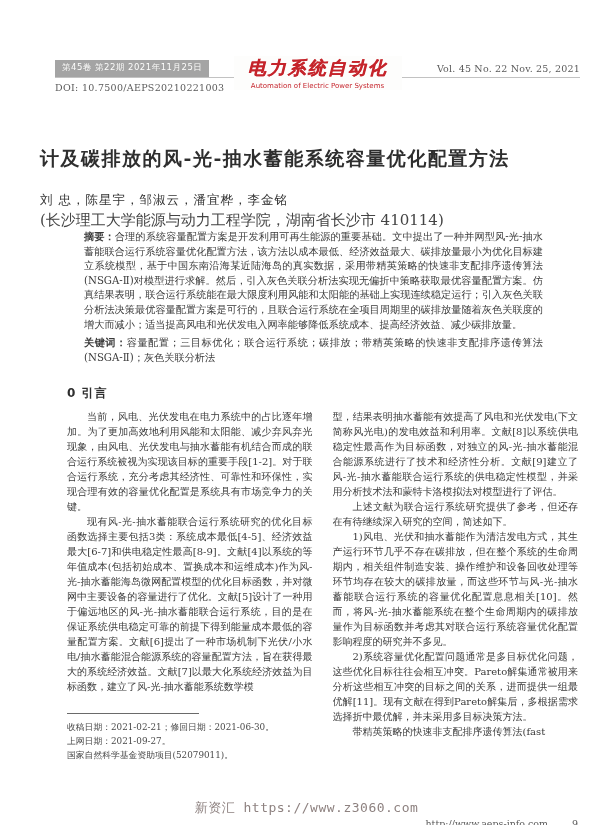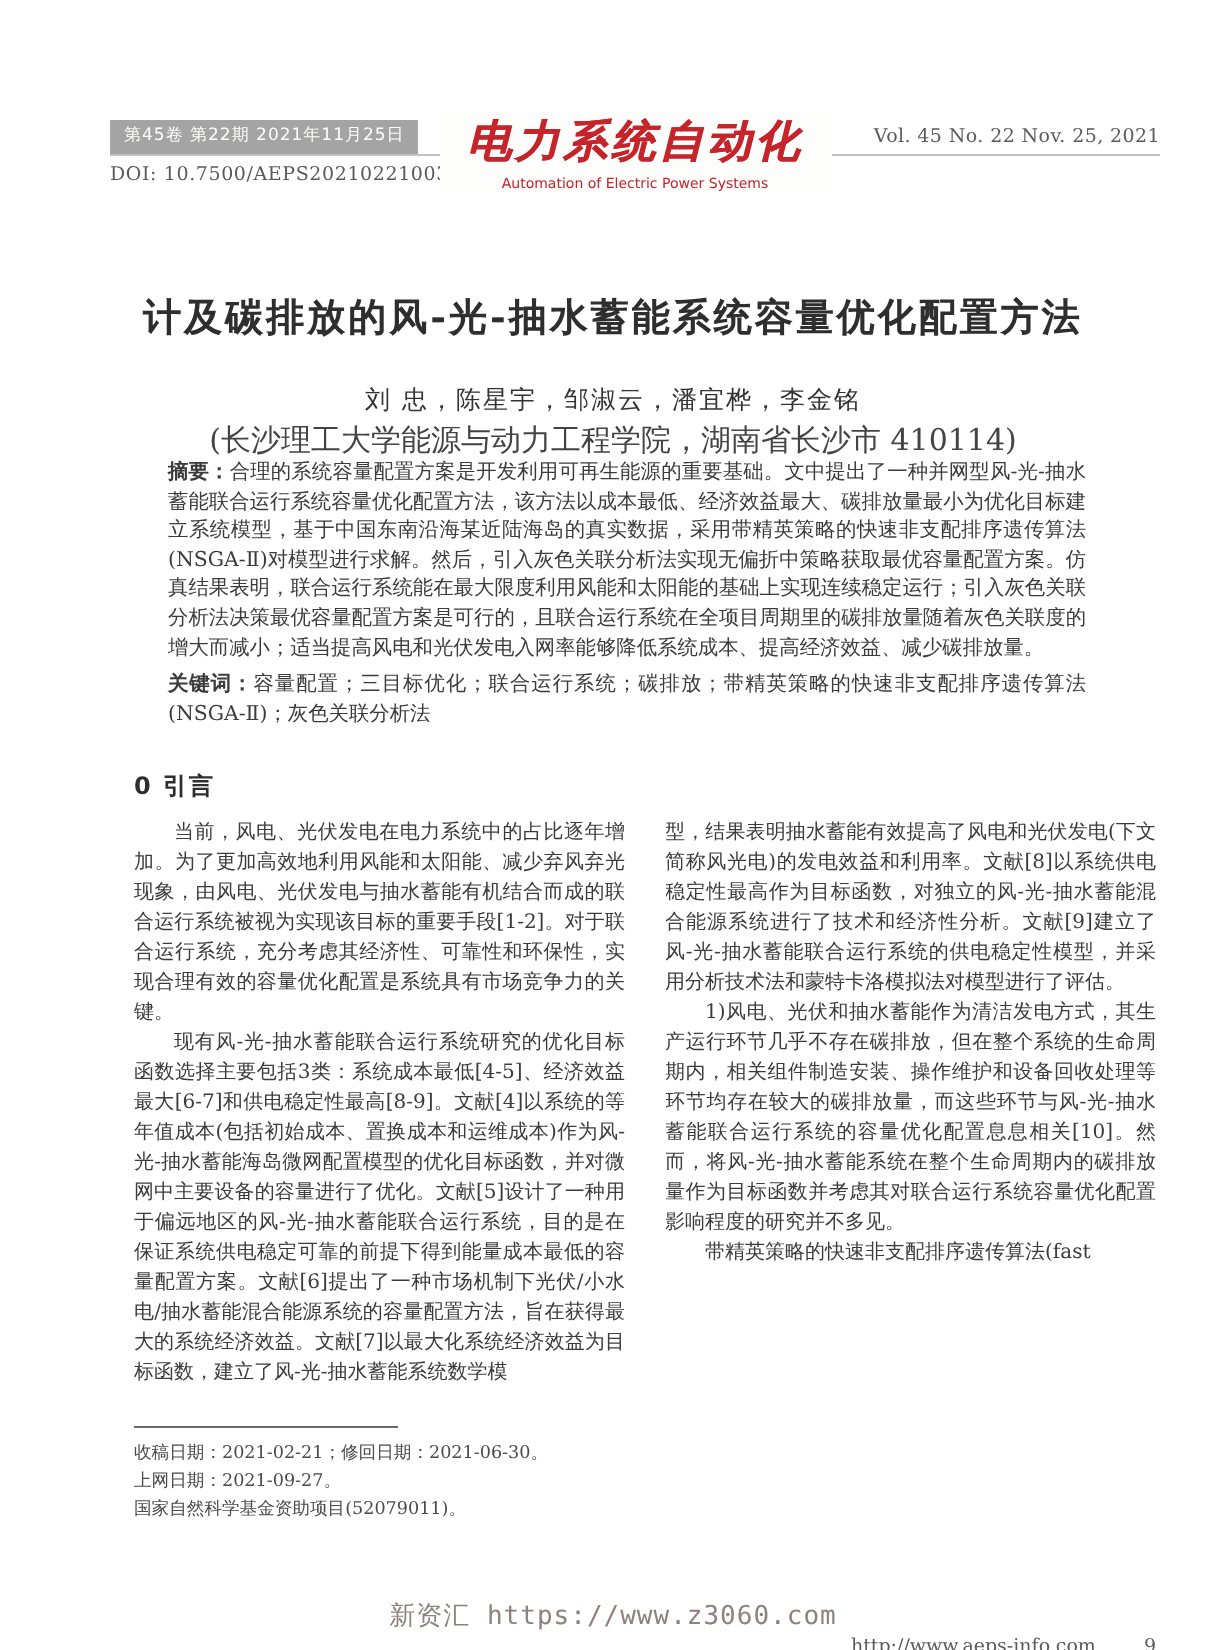--- a/index.html
+++ b/index.html
@@ -30,35 +30,35 @@
   }
   .doi {
     position: absolute; top: 22px; left: 0;
     font-size: 9.5px; color: #5a5a5a; letter-spacing: .3px;
   }
   .logo-block {
     position: absolute; top: -4px; left: 50%; transform: translateX(-50%);
     text-align: center; background: #fdfdfc; padding: 0 14px;
   }
   .logo-cn {
-    color: #c5242b; font-size: 22px; font-weight: bold; font-style: italic;
+    color: #c5242b; font-size: 18px; font-weight: bold; font-style: italic;
     letter-spacing: 2px; white-space: nowrap;
     text-shadow: .4px 0 0 #c5242b;
   }
   .logo-en {
     color: #c5242b; font-size: 7px; margin-top: 2px; white-space: nowrap;
     font-family: "DejaVu Sans", "Liberation Sans", sans-serif;
   }
   .vol-en {
     position: absolute; top: 3px; right: 0;
     font-size: 9.5px; color: #5a5a5a; letter-spacing: .2px;
   }
 
   
-  .title-block { position: absolute; top: 146px; left: 40px; right: 40px; text-align: center; }
+  .title-block { position: absolute; top: 146px; left: 40px; right: 40px; text-align: left; }
   .paper-title {
     font-size: 19px; font-weight: bold; color: #2e2e2e; letter-spacing: 1.5px;
   }
   .authors { margin-top: 20px; font-size: 12.5px; color: #333; letter-spacing: 1px; }
   .affiliation { margin-top: 2px; font-size: 15px; color: #444; }
 
   
   .abstract-block {
     position: absolute; top: 229px; left: 84px; right: 70px;
     font-size: 10.2px; line-height: 14.6px; text-align: justify; color: #3b3b3b;
@@ -130,21 +130,23 @@
   </div>
 
   <div class="columns">
     <div class="col col-left">
       <div class="section-heading">0  引言</div>
       <p>当前，风电、光伏发电在电力系统中的占比逐年增加。为了更加高效地利用风能和太阳能、减少弃风弃光现象，由风电、光伏发电与抽水蓄能有机结合而成的联合运行系统被视为实现该目标的重要手段[1-2]。对于联合运行系统，充分考虑其经济性、可靠性和环保性，实现合理有效的容量优化配置是系统具有市场竞争力的关键。</p>
       <p>现有风-光-抽水蓄能联合运行系统研究的优化目标函数选择主要包括3类：系统成本最低[4-5]、经济效益最大[6-7]和供电稳定性最高[8-9]。文献[4]以系统的等年值成本(包括初始成本、置换成本和运维成本)作为风-光-抽水蓄能海岛微网配置模型的优化目标函数，并对微网中主要设备的容量进行了优化。文献[5]设计了一种用于偏远地区的风-光-抽水蓄能联合运行系统，目的是在保证系统供电稳定可靠的前提下得到能量成本最低的容量配置方案。文献[6]提出了一种市场机制下光伏/小水电/抽水蓄能混合能源系统的容量配置方法，旨在获得最大的系统经济效益。文献[7]以最大化系统经济效益为目标函数，建立了风-光-抽水蓄能系统数学模</p>
     </div>
     <div class="col col-right">
       <p class="no-indent">型，结果表明抽水蓄能有效提高了风电和光伏发电(下文简称风光电)的发电效益和利用率。文献[8]以系统供电稳定性最高作为目标函数，对独立的风-光-抽水蓄能混合能源系统进行了技术和经济性分析。文献[9]建立了风-光-抽水蓄能联合运行系统的供电稳定性模型，并采用分析技术法和蒙特卡洛模拟法对模型进行了评估。</p>
+      <p>上述文献为联合运行系统研究提供了参考，但还存在有待继续深入研究的空间，简述如下。</p>
       <p>1)风电、光伏和抽水蓄能作为清洁发电方式，其生产运行环节几乎不存在碳排放，但在整个系统的生命周期内，相关组件制造安装、操作维护和设备回收处理等环节均存在较大的碳排放量，而这些环节与风-光-抽水蓄能联合运行系统的容量优化配置息息相关[10]。然而，将风-光-抽水蓄能系统在整个生命周期内的碳排放量作为目标函数并考虑其对联合运行系统容量优化配置影响程度的研究并不多见。</p>
+      <p>2)系统容量优化配置问题通常是多目标优化问题，这些优化目标往往会相互冲突。Pareto解集通常被用来分析这些相互冲突的目标之间的关系，进而提供一组最优解[11]。现有文献在得到Pareto解集后，多根据需求选择折中最优解，并未采用多目标决策方法。</p>
       <p>带精英策略的快速非支配排序遗传算法(fast</p>
     </div>
   </div>
 
   <div class="footnote">
     <div class="footnote-rule"></div>
     <p>收稿日期：2021-02-21；修回日期：2021-06-30。</p>
     <p>上网日期：2021-09-27。</p>
     <p>国家自然科学基金资助项目(52079011)。</p>
   </div>

